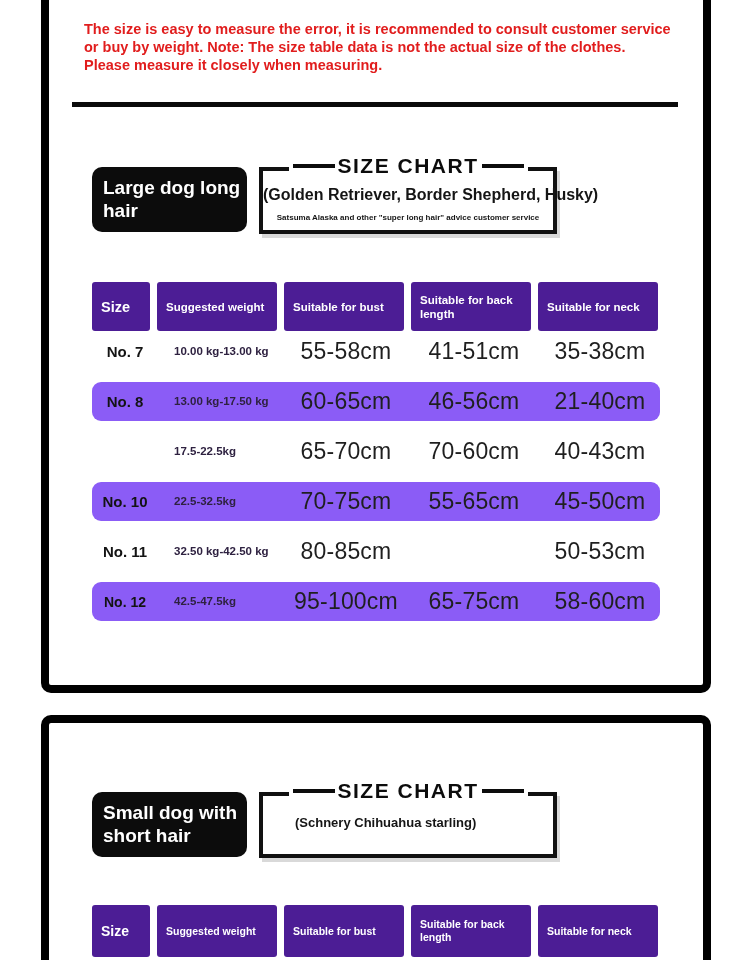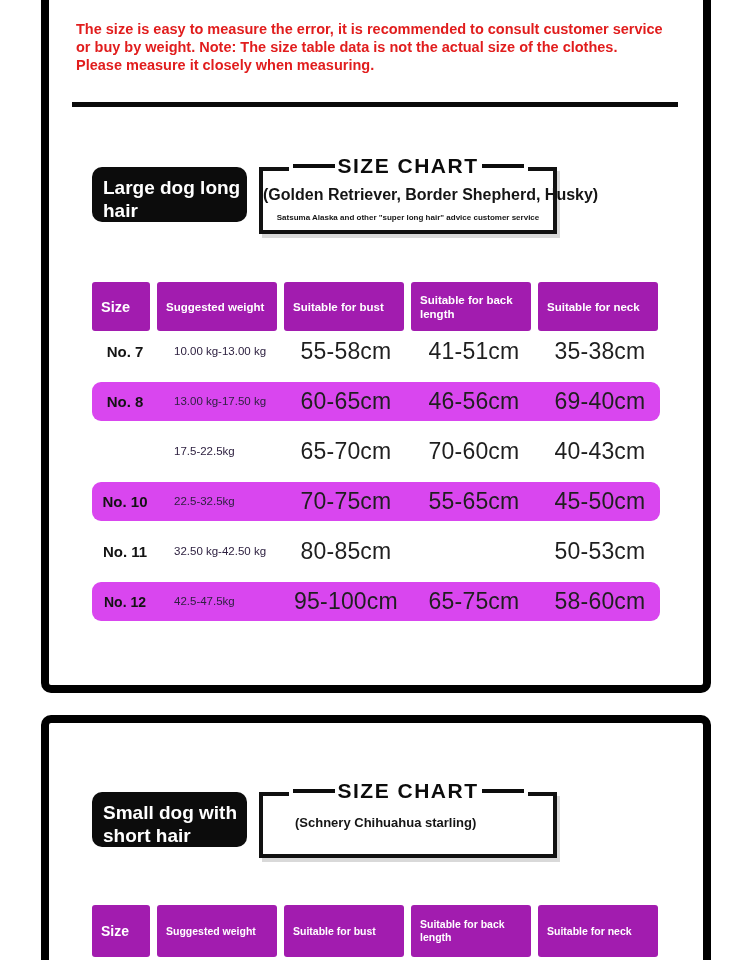--- a/index.html
+++ b/index.html
@@ -10,29 +10,29 @@
   
   .frame {
     position:absolute; left:41px; width:670px; box-sizing:border-box;
     border:8px solid #000; border-radius:10px; background:transparent;
   }
   .frame1 { top:-30px; height:723px; }
   .frame2 { top:715px; height:330px; }
 
   
   .notice {
-    position:absolute; left:76px; top:20px; width:588px;
+    position:absolute; left:84px; top:20px; width:588px;
     color:#e11d1d; font-weight:bold; font-size:14.5px; line-height:18px;
   }
   
   .divider { position:absolute; left:72px; top:102px; width:606px; height:5px; background:#0a0a0a; }
 
   
   .dog-label {
-    position:absolute; left:92px; width:155px; height:55px; box-sizing:border-box;
+    position:absolute; left:92px; width:155px; height:65px; box-sizing:border-box;
     background:#0c0c0c; border-radius:10px; color:#fff;
     font-weight:bold; font-size:19px; line-height:23px; padding:9px 6px 0 11px;
   }
 
   
   .chart-head {
     position:absolute; left:259px; width:298px; height:28px;
     display:flex; align-items:center; justify-content:center; z-index:3;
   }
   .chart-head-inner {
@@ -53,34 +53,34 @@
     text-align:center; white-space:nowrap;
   }
   .breeds.left { text-align:left; padding-left:32px; margin-top:19px; font-size:13px; }
   .advice {
     margin-top:9px; font-weight:bold; font-size:8px; color:#151515;
     text-align:center; white-space:nowrap;
   }
 
   
   .th {
-    position:absolute; height:49px; box-sizing:border-box; background:#a21caf;
+    position:absolute; height:49px; box-sizing:border-box; background:#4c1d95;
     border-radius:3px; color:#fff; display:flex; align-items:center;
     padding-left:9px; font-weight:bold; font-size:11.5px; line-height:14px;
   }
   .th.size { font-size:14.5px; }
   .th.t2 { height:52px; font-size:10.5px; line-height:13px; }
   .th.t2.size { font-size:14px; }
 
   
   .row { position:absolute; left:92px; width:568px; height:39px; }
-  .row.striped { background:#d946ef; border-radius:9px; }
+  .row.striped { background:#8b5cf6; border-radius:9px; }
   .c { position:absolute; top:0; height:100%; display:flex; align-items:center; }
   .c-size   { left:0;    width:66px;  justify-content:center; font-weight:bold; font-size:15px; color:#131313; }
-  .c-weight { left:82px;  width:110px; font-weight:normal; font-size:11.5px; line-height:13px; color:#2e2140; }
+  .c-weight { left:82px;  width:110px; font-weight:bold; font-size:11.5px; line-height:13px; color:#2e2140; }
   .c-val    { justify-content:center; font-size:23px; color:#1f1f1f; letter-spacing:0.2px; }
   .c-bust { left:190px; width:128px; }
   .c-back { left:318px; width:128px; }
   .c-neck { left:448px; width:120px; }
 </style>
 </head>
 <body>
 
 <div class="page">
 
@@ -115,21 +115,21 @@
     <div class="c c-weight">10.00 kg-13.00 kg</div>
     <div class="c c-val c-bust">55-58cm</div>
     <div class="c c-val c-back">41-51cm</div>
     <div class="c c-val c-neck">35-38cm</div>
   </div>
   <div class="row striped" style="top:382px">
     <div class="c c-size">No. 8</div>
     <div class="c c-weight">13.00 kg-17.50 kg</div>
     <div class="c c-val c-bust">60-65cm</div>
     <div class="c c-val c-back">46-56cm</div>
-    <div class="c c-val c-neck">69-40cm</div>
+    <div class="c c-val c-neck">21-40cm</div>
   </div>
   <div class="row" style="top:432px">
     <div class="c c-weight">17.5-22.5kg</div>
     <div class="c c-val c-bust">65-70cm</div>
     <div class="c c-val c-back">70-60cm</div>
     <div class="c c-val c-neck">40-43cm</div>
   </div>
   <div class="row striped" style="top:482px">
     <div class="c c-size">No. 10</div>
     <div class="c c-weight">22.5-32.5kg</div>

